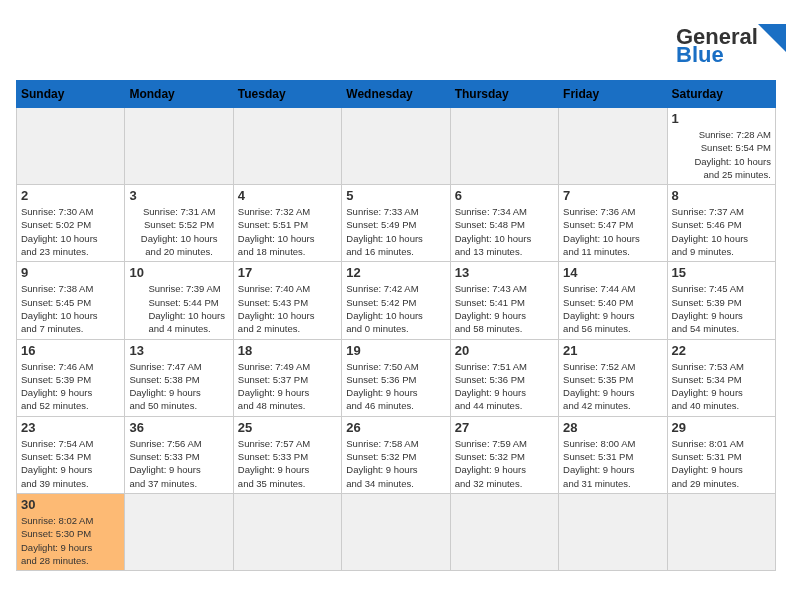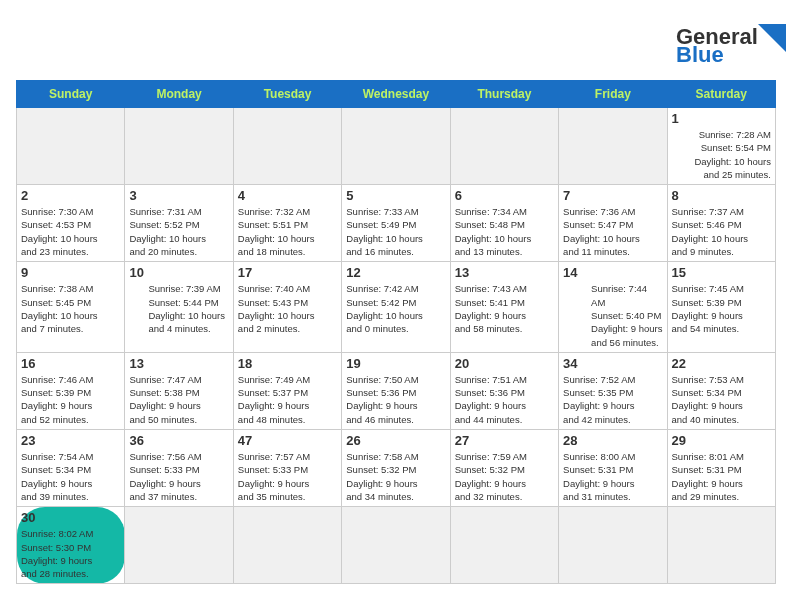--- a/index.html
+++ b/index.html
@@ -36,25 +36,25 @@
       font-size: 16px;
       color: #555;
     }
     .calendar {
       width: 100%;
       border-collapse: collapse;
       border: 1px solid #ccc;
     }
     .calendar th {
       background: #1a6fc4;
-      color: #bef264;
+      color: #000000;
       font-size: 12px;
       font-weight: bold;
       padding: 6px 4px;
-      text-align: center;
+      text-align: left;
       border: 1px solid #1a6fc4;
     }
     .calendar td {
       vertical-align: top;
       border: 1px solid #ccc;
       padding: 3px 4px;
       width: calc(100% / 7);
       background: #fff;
       min-height: 70px;
     }
@@ -70,22 +70,21 @@
     }
     .day-info {
       font-size: 9.5px;
       color: #333;
       line-height: 1.4;
     }
     .last-row td {
       background: #f0f0f0;
     }
     .last-row td.has-data {
-      background: #14b8a6;
-      border-radius: 28px;
+      background: #fdba74;
     }
   </style>
 </head>
 <body>
 
 <div class="header-area">
   <div class="logo-wrapper">
     <svg class="logo-svg" viewBox="0 0 110 50" xmlns="http://www.w3.org/2000/svg">
       <text x="0" y="28" font-family="Arial" font-size="22" font-weight="bold" fill="#333">General</text>
       <text x="0" y="46" font-family="Arial" font-size="22" font-weight="bold" fill="#1a6fc4">Blue</text>
@@ -123,27 +122,27 @@
           <div class="day-info" style="white-space: pre-line; text-align: right;">Sunrise: 7:28 AM
 Sunset: 5:54 PM
 Daylight: 10 hours
 and 25 minutes.</div>
         </td>
       </tr>
       <tr>
         <td>
           <span class="day-num">2</span>
           <div class="day-info" style="white-space: pre-line;">Sunrise: 7:30 AM
-Sunset: 4:53 PM
+Sunset: 5:02 PM
 Daylight: 10 hours
 and 23 minutes.</div>
         </td>
         <td>
           <span class="day-num">3</span>
-          <div class="day-info" style="white-space: pre-line;">Sunrise: 7:31 AM
+          <div class="day-info" style="white-space: pre-line; text-align: center;">Sunrise: 7:31 AM
 Sunset: 5:52 PM
 Daylight: 10 hours
 and 20 minutes.</div>
         </td>
         <td>
           <span class="day-num">4</span>
           <div class="day-info" style="white-space: pre-line;">Sunrise: 7:32 AM
 Sunset: 5:51 PM
 Daylight: 10 hours
 and 18 minutes.</div>
@@ -208,21 +207,21 @@
         </td>
         <td>
           <span class="day-num">13</span>
           <div class="day-info" style="white-space: pre-line;">Sunrise: 7:43 AM
 Sunset: 5:41 PM
 Daylight: 9 hours
 and 58 minutes.</div>
         </td>
         <td>
           <span class="day-num">14</span>
-          <div class="day-info" style="white-space: pre-line; margin-left: 28px;">Sunrise: 7:44 AM
+          <div class="day-info" style="white-space: pre-line;">Sunrise: 7:44 AM
 Sunset: 5:40 PM
 Daylight: 9 hours
 and 56 minutes.</div>
         </td>
         <td>
           <span class="day-num">15</span>
           <div class="day-info" style="white-space: pre-line;">Sunrise: 7:45 AM
 Sunset: 5:39 PM
 Daylight: 9 hours
 and 54 minutes.</div>
@@ -258,21 +257,21 @@
 and 46 minutes.</div>
         </td>
         <td>
           <span class="day-num">20</span>
           <div class="day-info" style="white-space: pre-line;">Sunrise: 7:51 AM
 Sunset: 5:36 PM
 Daylight: 9 hours
 and 44 minutes.</div>
         </td>
         <td>
-          <span class="day-num">34</span>
+          <span class="day-num">21</span>
           <div class="day-info" style="white-space: pre-line;">Sunrise: 7:52 AM
 Sunset: 5:35 PM
 Daylight: 9 hours
 and 42 minutes.</div>
         </td>
         <td>
           <span class="day-num">22</span>
           <div class="day-info" style="white-space: pre-line;">Sunrise: 7:53 AM
 Sunset: 5:34 PM
 Daylight: 9 hours
@@ -288,21 +287,21 @@
 and 39 minutes.</div>
         </td>
         <td>
           <span class="day-num">36</span>
           <div class="day-info" style="white-space: pre-line;">Sunrise: 7:56 AM
 Sunset: 5:33 PM
 Daylight: 9 hours
 and 37 minutes.</div>
         </td>
         <td>
-          <span class="day-num">47</span>
+          <span class="day-num">25</span>
           <div class="day-info" style="white-space: pre-line;">Sunrise: 7:57 AM
 Sunset: 5:33 PM
 Daylight: 9 hours
 and 35 minutes.</div>
         </td>
         <td>
           <span class="day-num">26</span>
           <div class="day-info" style="white-space: pre-line;">Sunrise: 7:58 AM
 Sunset: 5:32 PM
 Daylight: 9 hours

